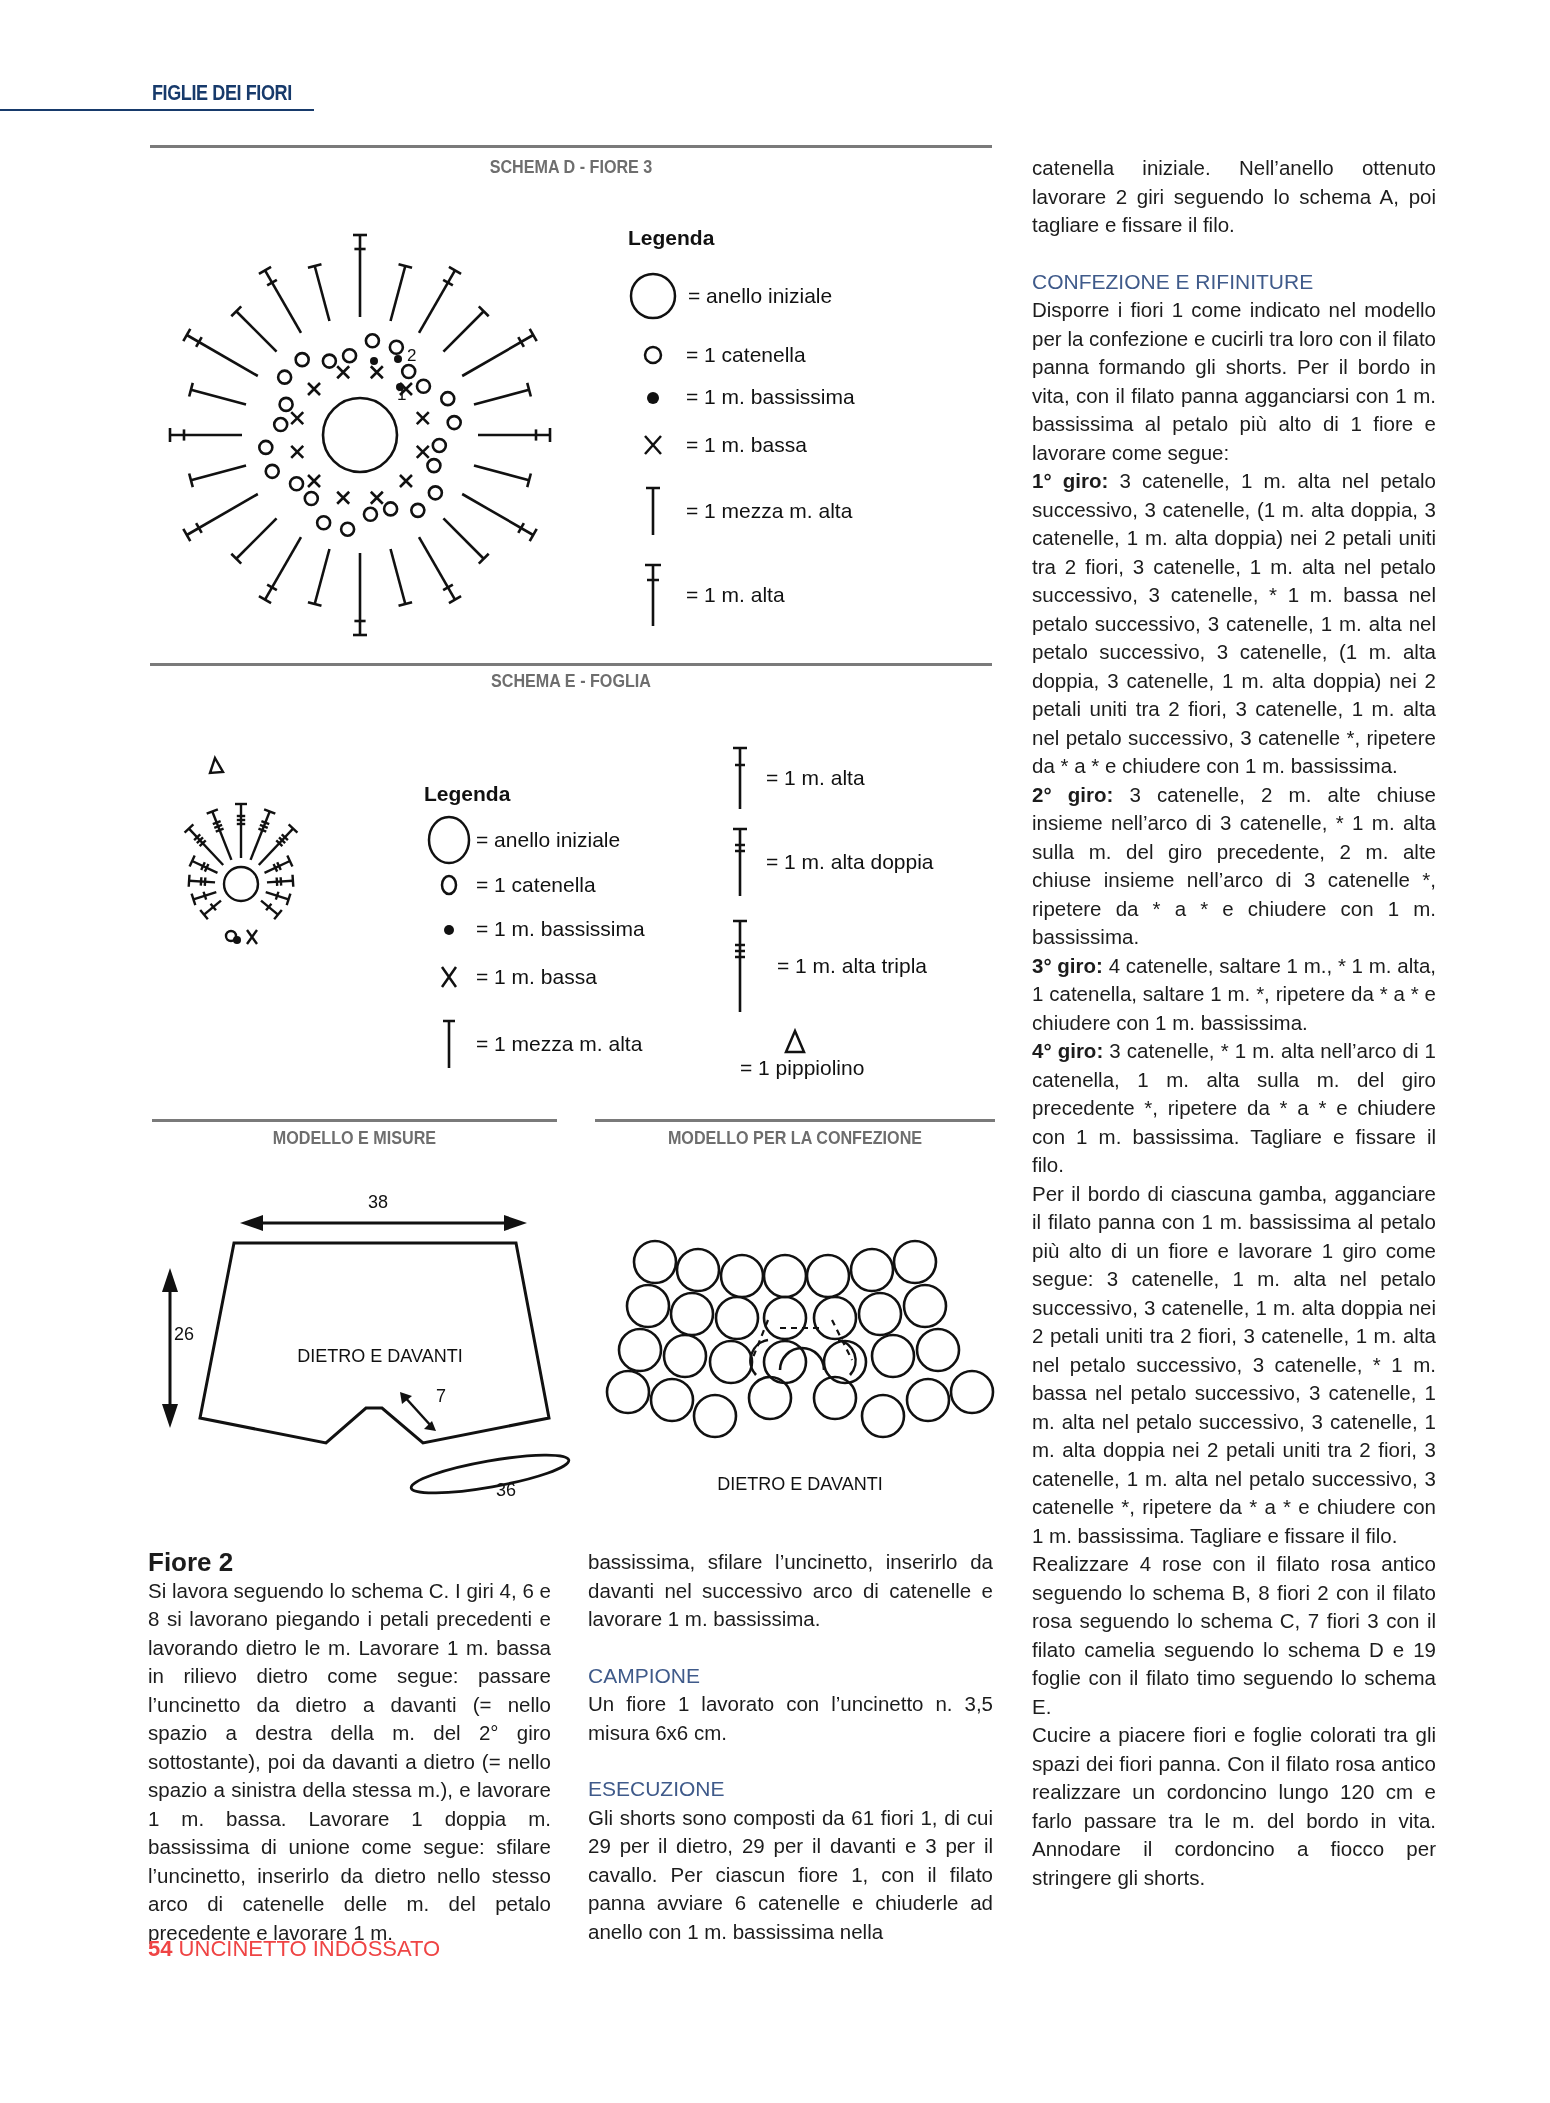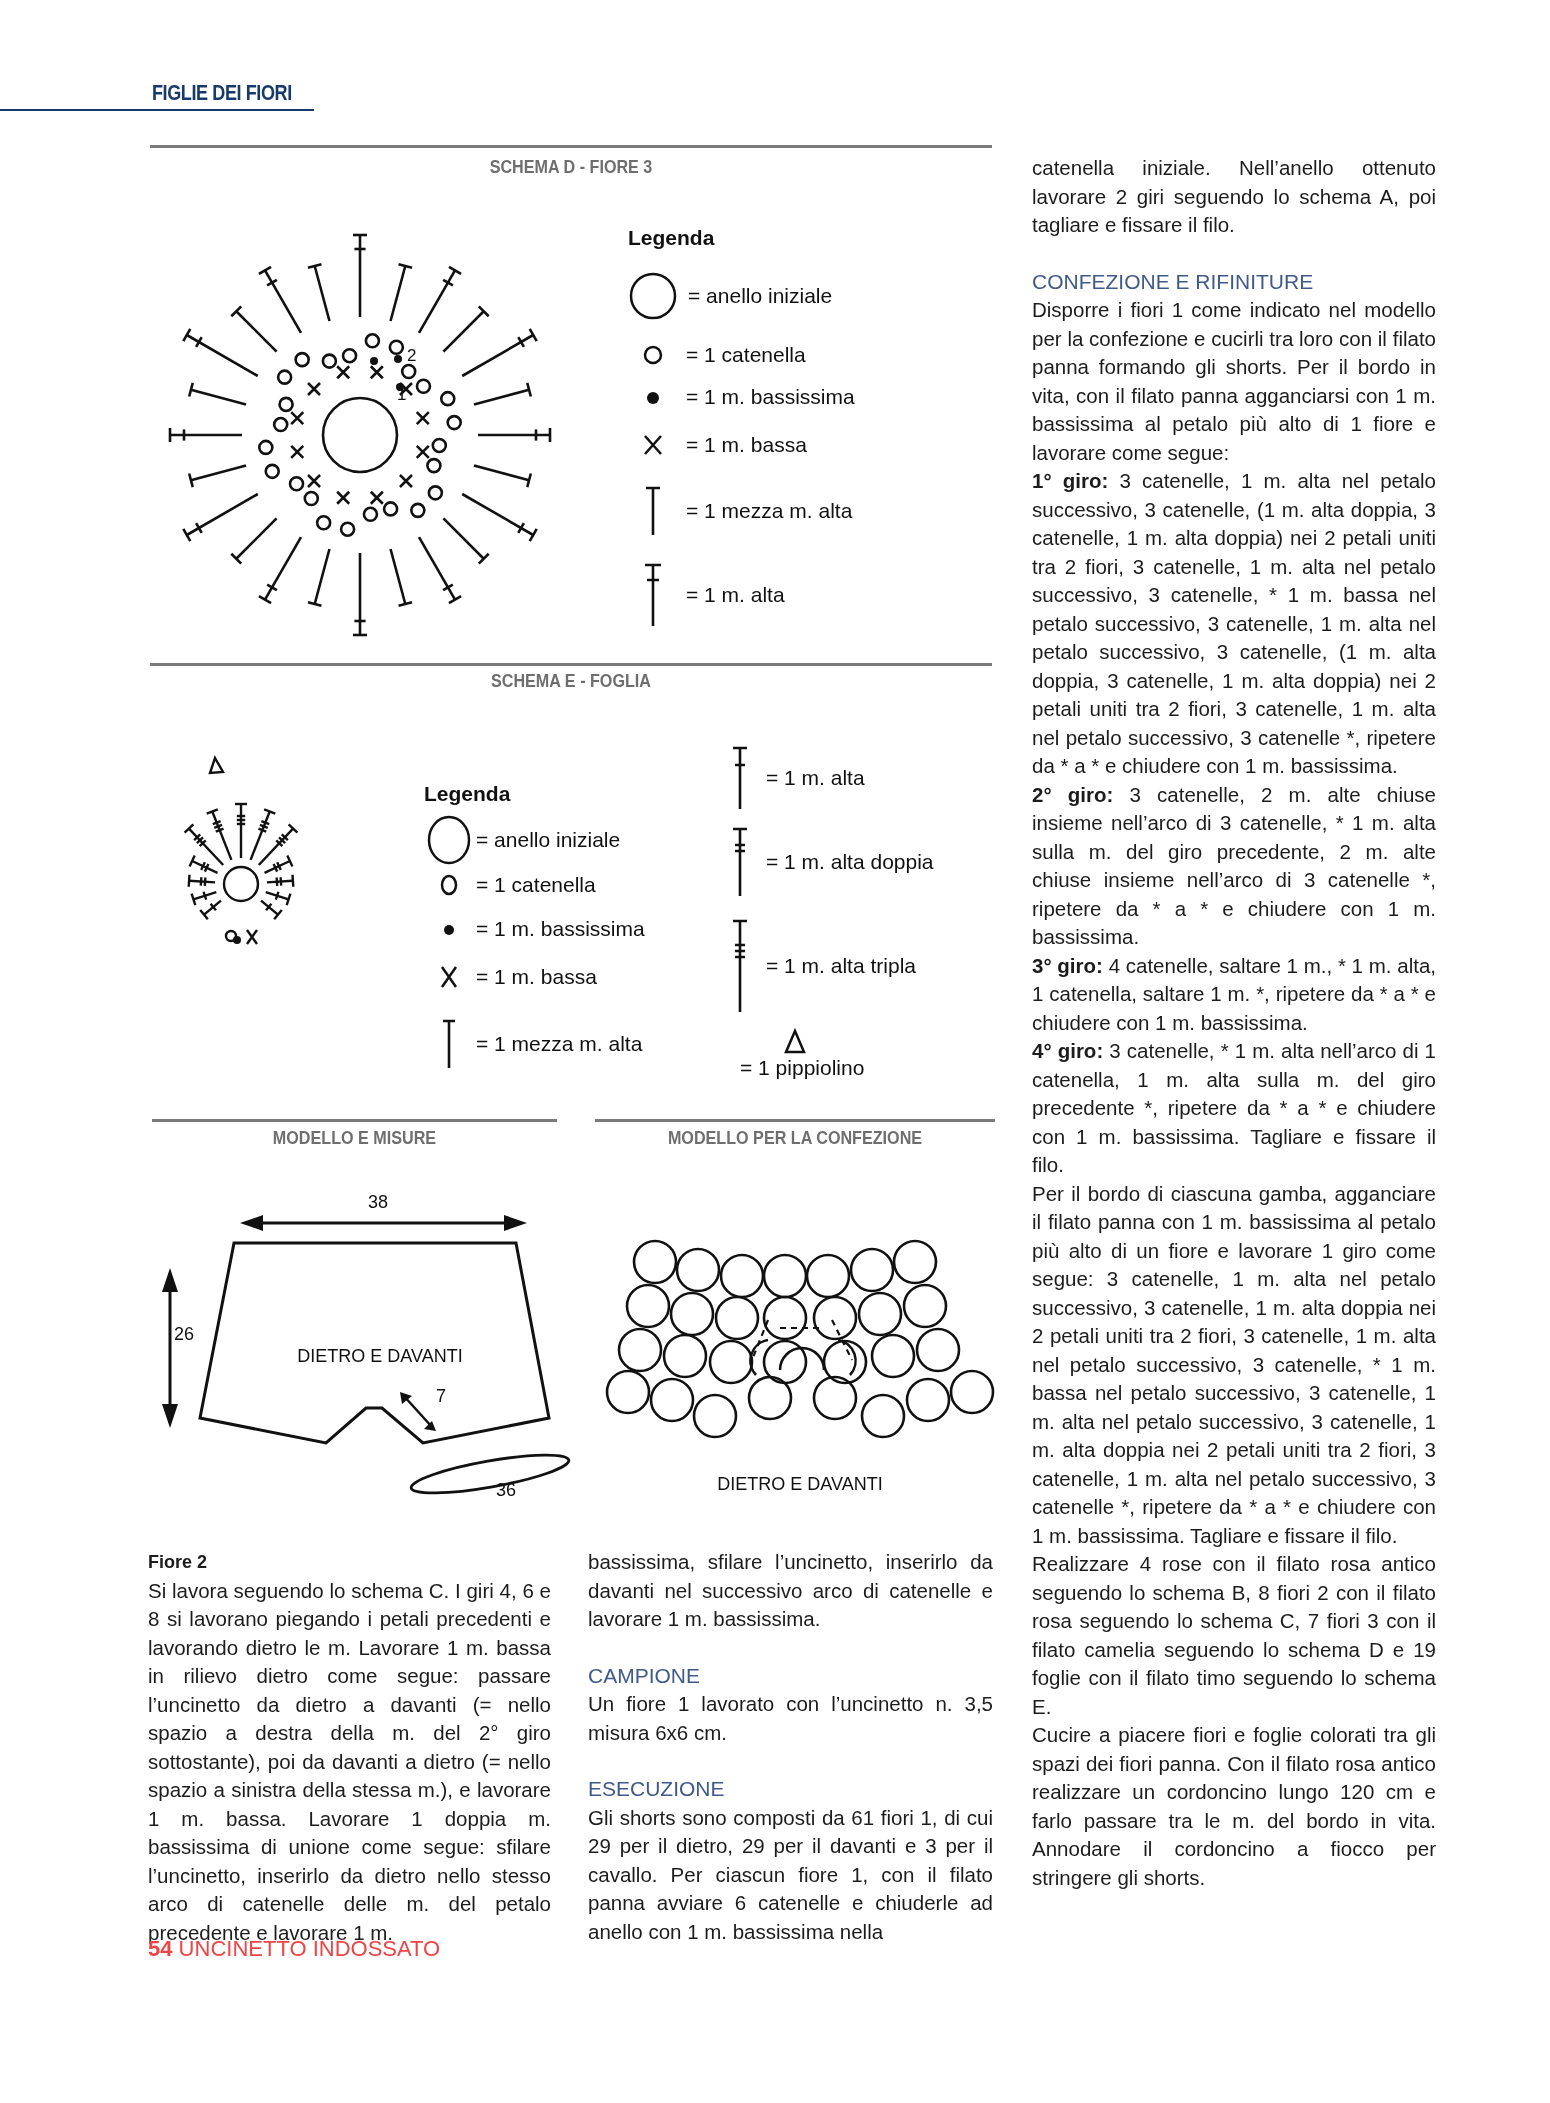--- a/index.html
+++ b/index.html
@@ -12,21 +12,21 @@
   .rule { height:3px; background:#7a7a7a; }
   .sec-title { font-size:19px; font-weight:bold; color:#6e6e6e; text-align:center;
                transform:scaleX(0.85); }
   .legend-title { font-size:21px; font-weight:bold; color:#111; }
   .leg-row { position:absolute; display:flex; align-items:center; font-size:21px; color:#111; }
   .leg-row svg { flex:none; }
   .body-col { font-size:20.5px; line-height:28.5px; text-align:justify; color:#1c1c1c; }
   .body-col p { margin:0; }
   .body-col .h { color:#3f5a8a; font-size:21px; margin-top:28px; }
   .body-col b { font-weight:bold;margin-top:44px; }
-  .fiore-title { font-weight:bold; font-size:18px; }
+  .fiore-title { font-weight:bold; font-size:26px; }
   .footer { left:148px; top:1936px; font-size:22px; color:#ef4444; }
   .footer b { font-weight:bold; }
 </style>
 </head>
 <body>
 
 <div class="abs header-title">FIGLIE DEI FIORI</div>
 <div class="abs header-rule"></div>
 
 <div class="abs rule" style="left:150px;top:145px;width:842px;"></div>
@@ -286,21 +286,21 @@
 <div class="leg-row" style="left:728px;top:826px;justify-content:flex-end;">
   <svg width="26" height="72">
       <path d="M5 3 H19 M12 3 V70 M7 19 H17 M7 25 H17" stroke="#111" stroke-width="2.6"></path>
     </svg>
   <span style="margin-left:12px">= 1 m. alta doppia</span>
 </div>
 <div class="leg-row" style="left:728px;top:918px;">
   <svg width="26" height="96">
       <path d="M5 3 H19 M12 3 V94 M7 27 H17 M7 33 H17 M7 39 H17" stroke="#111" stroke-width="2.6"></path>
     </svg>
-  <span style="margin-left:12px">= 1 m. alta tripla</span>
+  <span style="margin-left:23px">= 1 m. alta tripla</span>
 </div>
 <div class="leg-row" style="left:728px;top:1028px;flex-direction:column;">
   <svg width="26" height="28">
       <path d="M12 3 L21 24 L3 24 Z" stroke="#111" stroke-width="2.5" fill="none"></path>
     </svg>
   <span style="margin-left:12px">= 1 pippiolino</span>
 </div>
 
 <div class="abs rule" style="left:152px;top:1119px;width:405px;"></div>
 <div class="abs sec-title" style="left:152px;top:1127px;width:405px;">MODELLO E MISURE</div>

